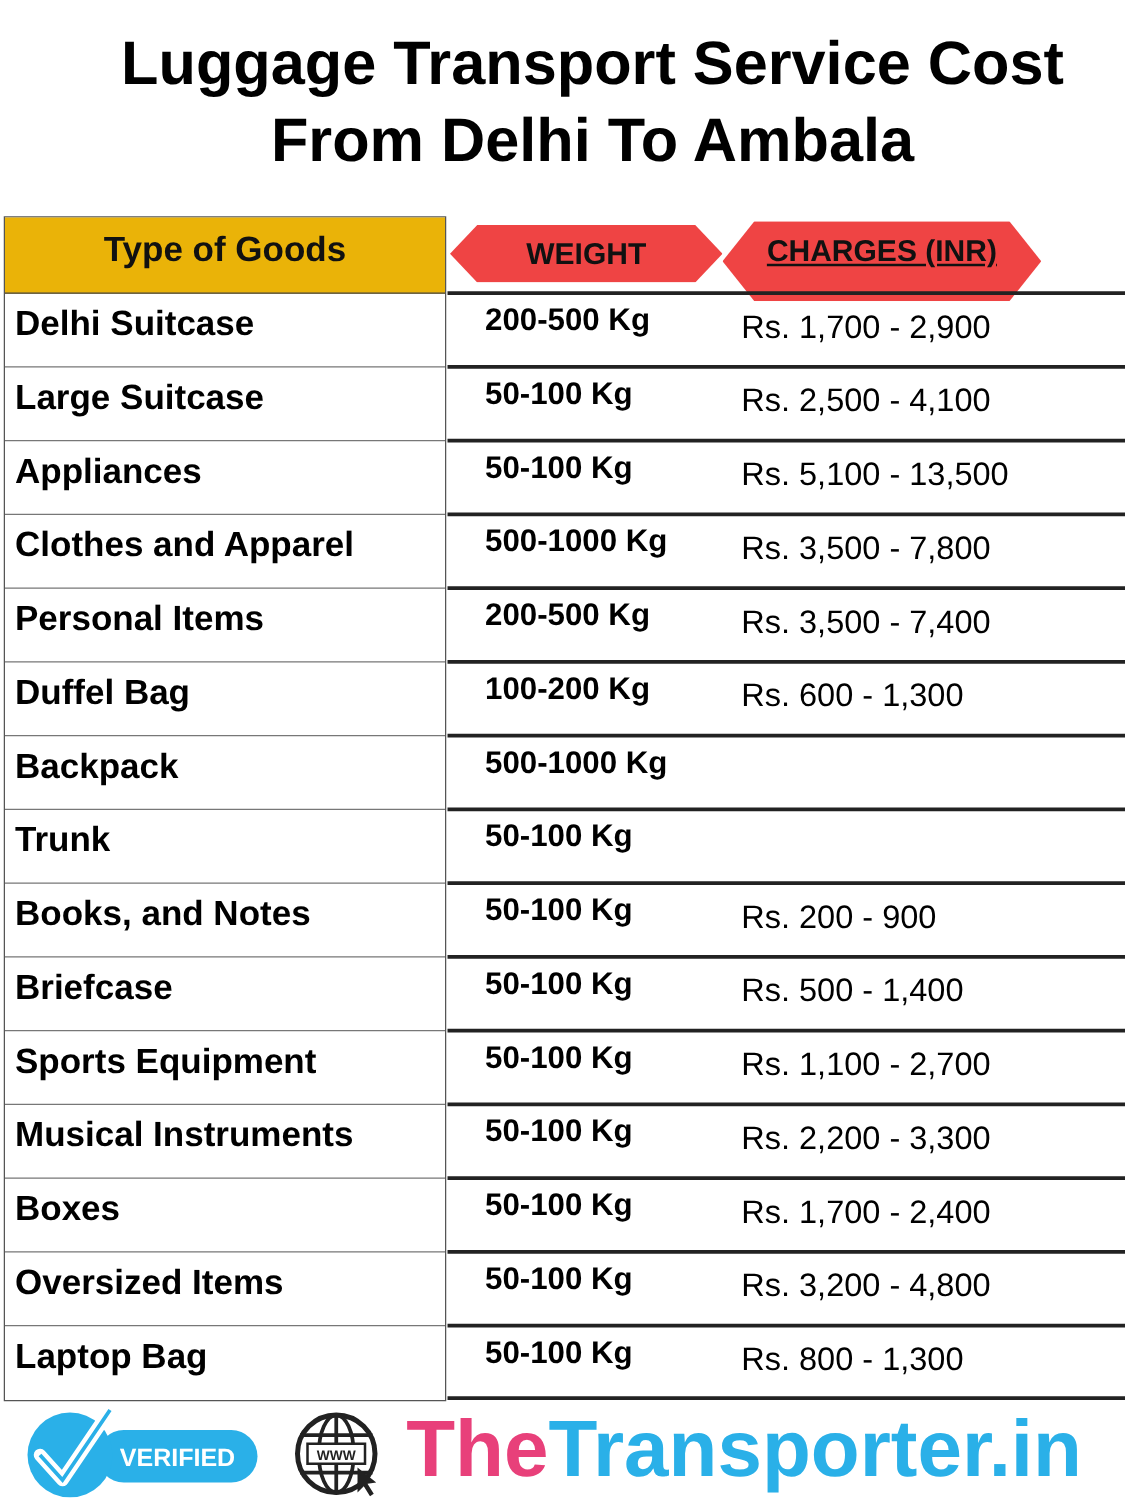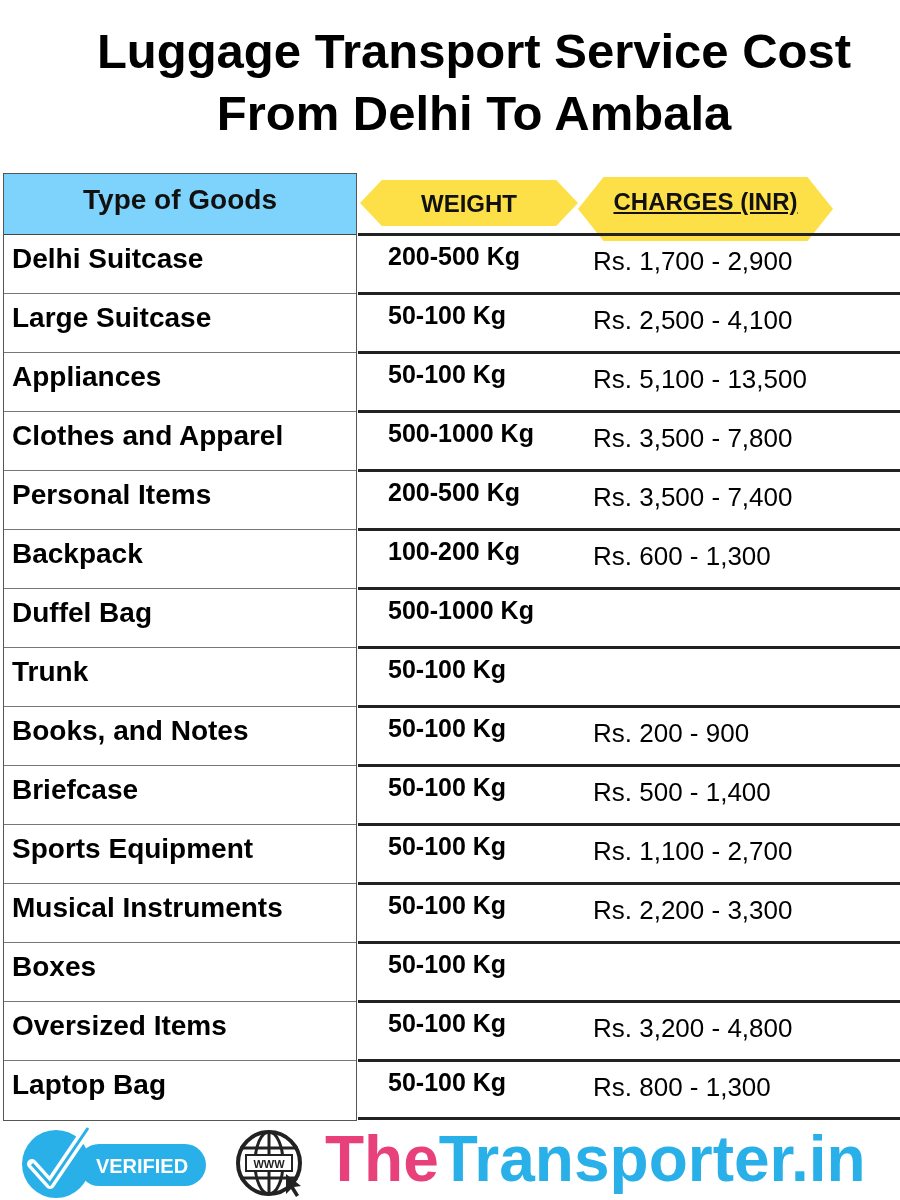--- a/index.html
+++ b/index.html
@@ -9,30 +9,30 @@
     }
     .title {
       position: absolute; left: 0; top: 20px; width: 900px; text-align: center;
       font-weight: bold; font-size: 49px; line-height: 62px; color: #000; padding-left: 48px;
     }
     .left-table {
       position: absolute; left: 3px; top: 173px; width: 354px;
       border: 1.5px solid #555;
     }
     .left-head {
-      height: 61px; background: #7dd3fc; border-bottom: 1.5px solid #444;
+      height: 61px; background: #eab308; border-bottom: 1.5px solid #444;
       text-align: center; font-weight: bold; font-size: 28px; line-height: 52px; color: #111;
     }
     .left-row {
       height: 59px; border-bottom: 1.5px solid #777;
       font-weight: bold; font-size: 28px; line-height: 48px; padding-left: 8px; color: #000;
     }
     .left-row:last-child { border-bottom: none; }
     .hex {
-      position: absolute; background: #fde047; color: #111; font-weight: bold;
+      position: absolute; background: #ef4444; color: #111; font-weight: bold;
       text-align: center;
       clip-path: polygon(10% 0, 90% 0, 100% 50%, 90% 100%, 10% 100%, 0 50%);
     }
     .hex-weight { left: 360px; top: 180px; width: 218px; height: 46px; font-size: 24px; line-height: 48px; }
     .hex-charges { left: 578px; top: 177px; width: 255px; height: 64px; font-size: 24px; line-height: 50px; text-decoration: underline; }
     .right-rows { position: absolute; left: 358px; top: 233px; width: 542px; }
     .right-row {
       height: 59px; border-top: 3px solid #222; position: relative;
     }
     .right-row.last { border-bottom: 3px solid #222; height: 61px; }
@@ -59,22 +59,22 @@
 </div>
 
 <div class="left-table">
   <div class="left-head">Type of Goods</div>
   <div id="left-rows">
       <div class="left-row">Delhi Suitcase</div>
       <div class="left-row">Large Suitcase</div>
       <div class="left-row">Appliances</div>
       <div class="left-row">Clothes and Apparel</div>
       <div class="left-row">Personal Items</div>
+      <div class="left-row">Duffel Bag</div>
       <div class="left-row">Backpack</div>
-      <div class="left-row">Duffel Bag</div>
       <div class="left-row">Trunk</div>
       <div class="left-row">Books, and Notes</div>
       <div class="left-row">Briefcase</div>
       <div class="left-row">Sports Equipment</div>
       <div class="left-row">Musical Instruments</div>
       <div class="left-row">Boxes</div>
       <div class="left-row">Oversized Items</div>
       <div class="left-row">Laptop Bag</div>
     </div>
 </div>
@@ -124,20 +124,21 @@
     <div class="right-row">
       <span class="w">50-100 Kg</span>
       <span class="c">Rs. 1,100 - 2,700</span>
     </div>
     <div class="right-row">
       <span class="w">50-100 Kg</span>
       <span class="c">Rs. 2,200 - 3,300</span>
     </div>
     <div class="right-row">
       <span class="w">50-100 Kg</span>
+      <span class="c">Rs. 1,700 - 2,400</span>
     </div>
     <div class="right-row">
       <span class="w">50-100 Kg</span>
       <span class="c">Rs. 3,200 - 4,800</span>
     </div>
     <div class="right-row last">
       <span class="w">50-100 Kg</span>
       <span class="c">Rs. 800 - 1,300</span>
     </div>
   </div>

